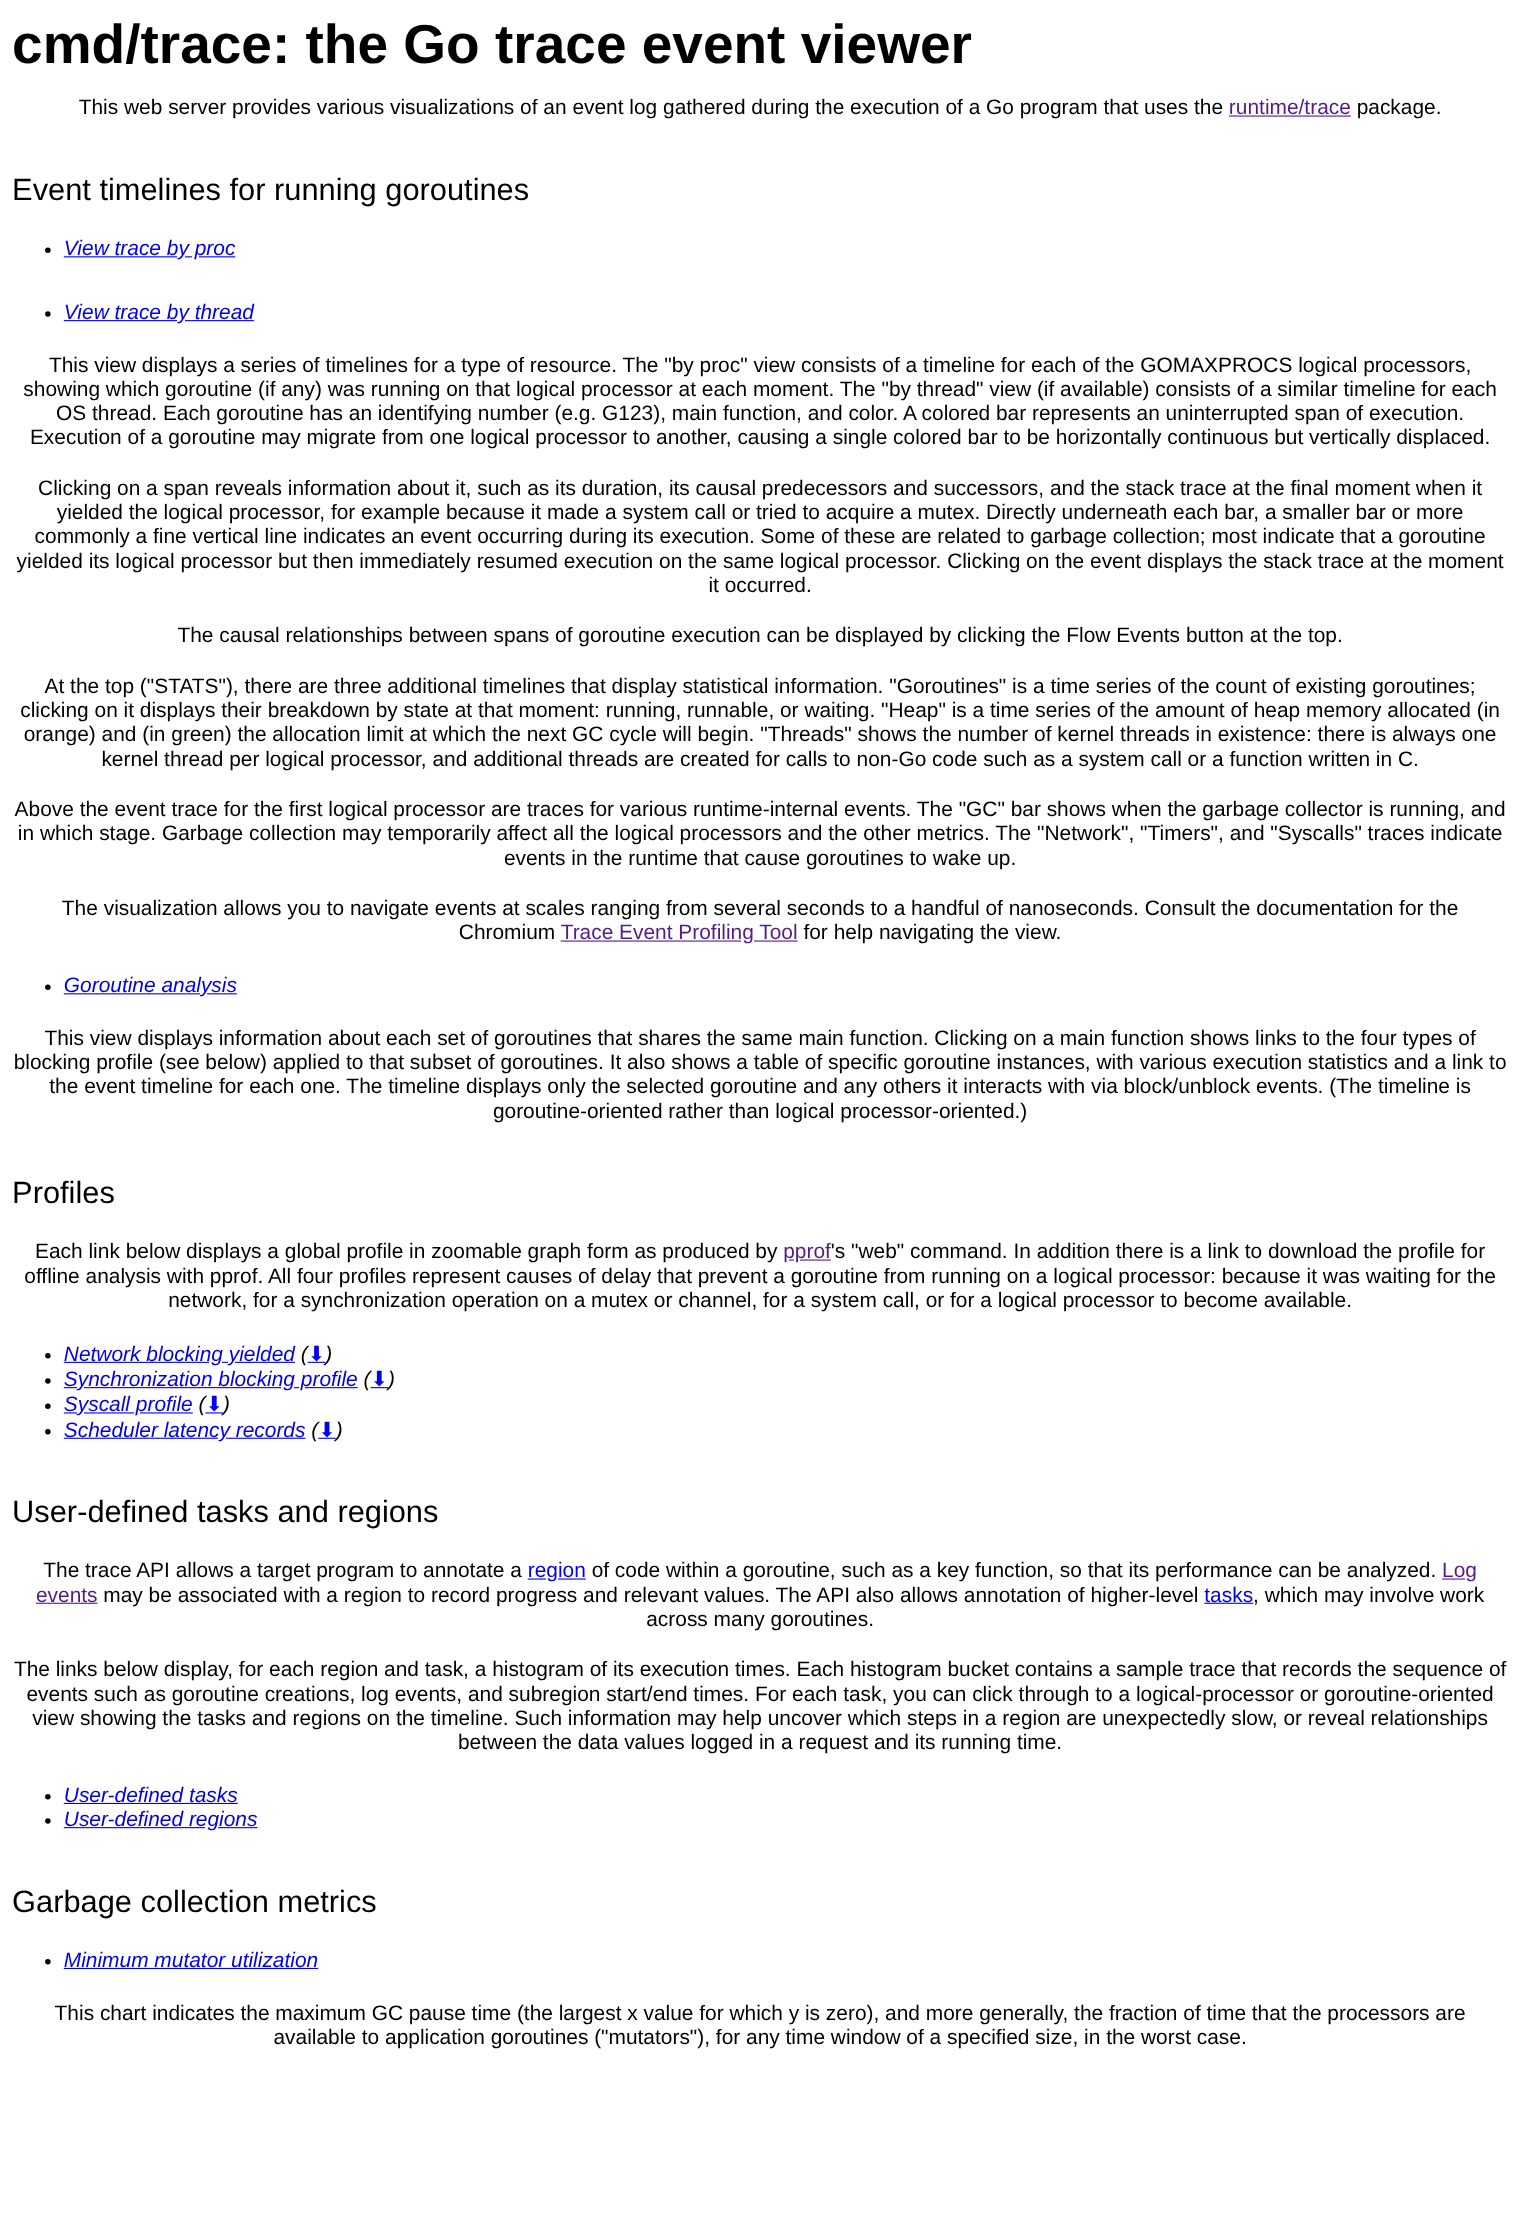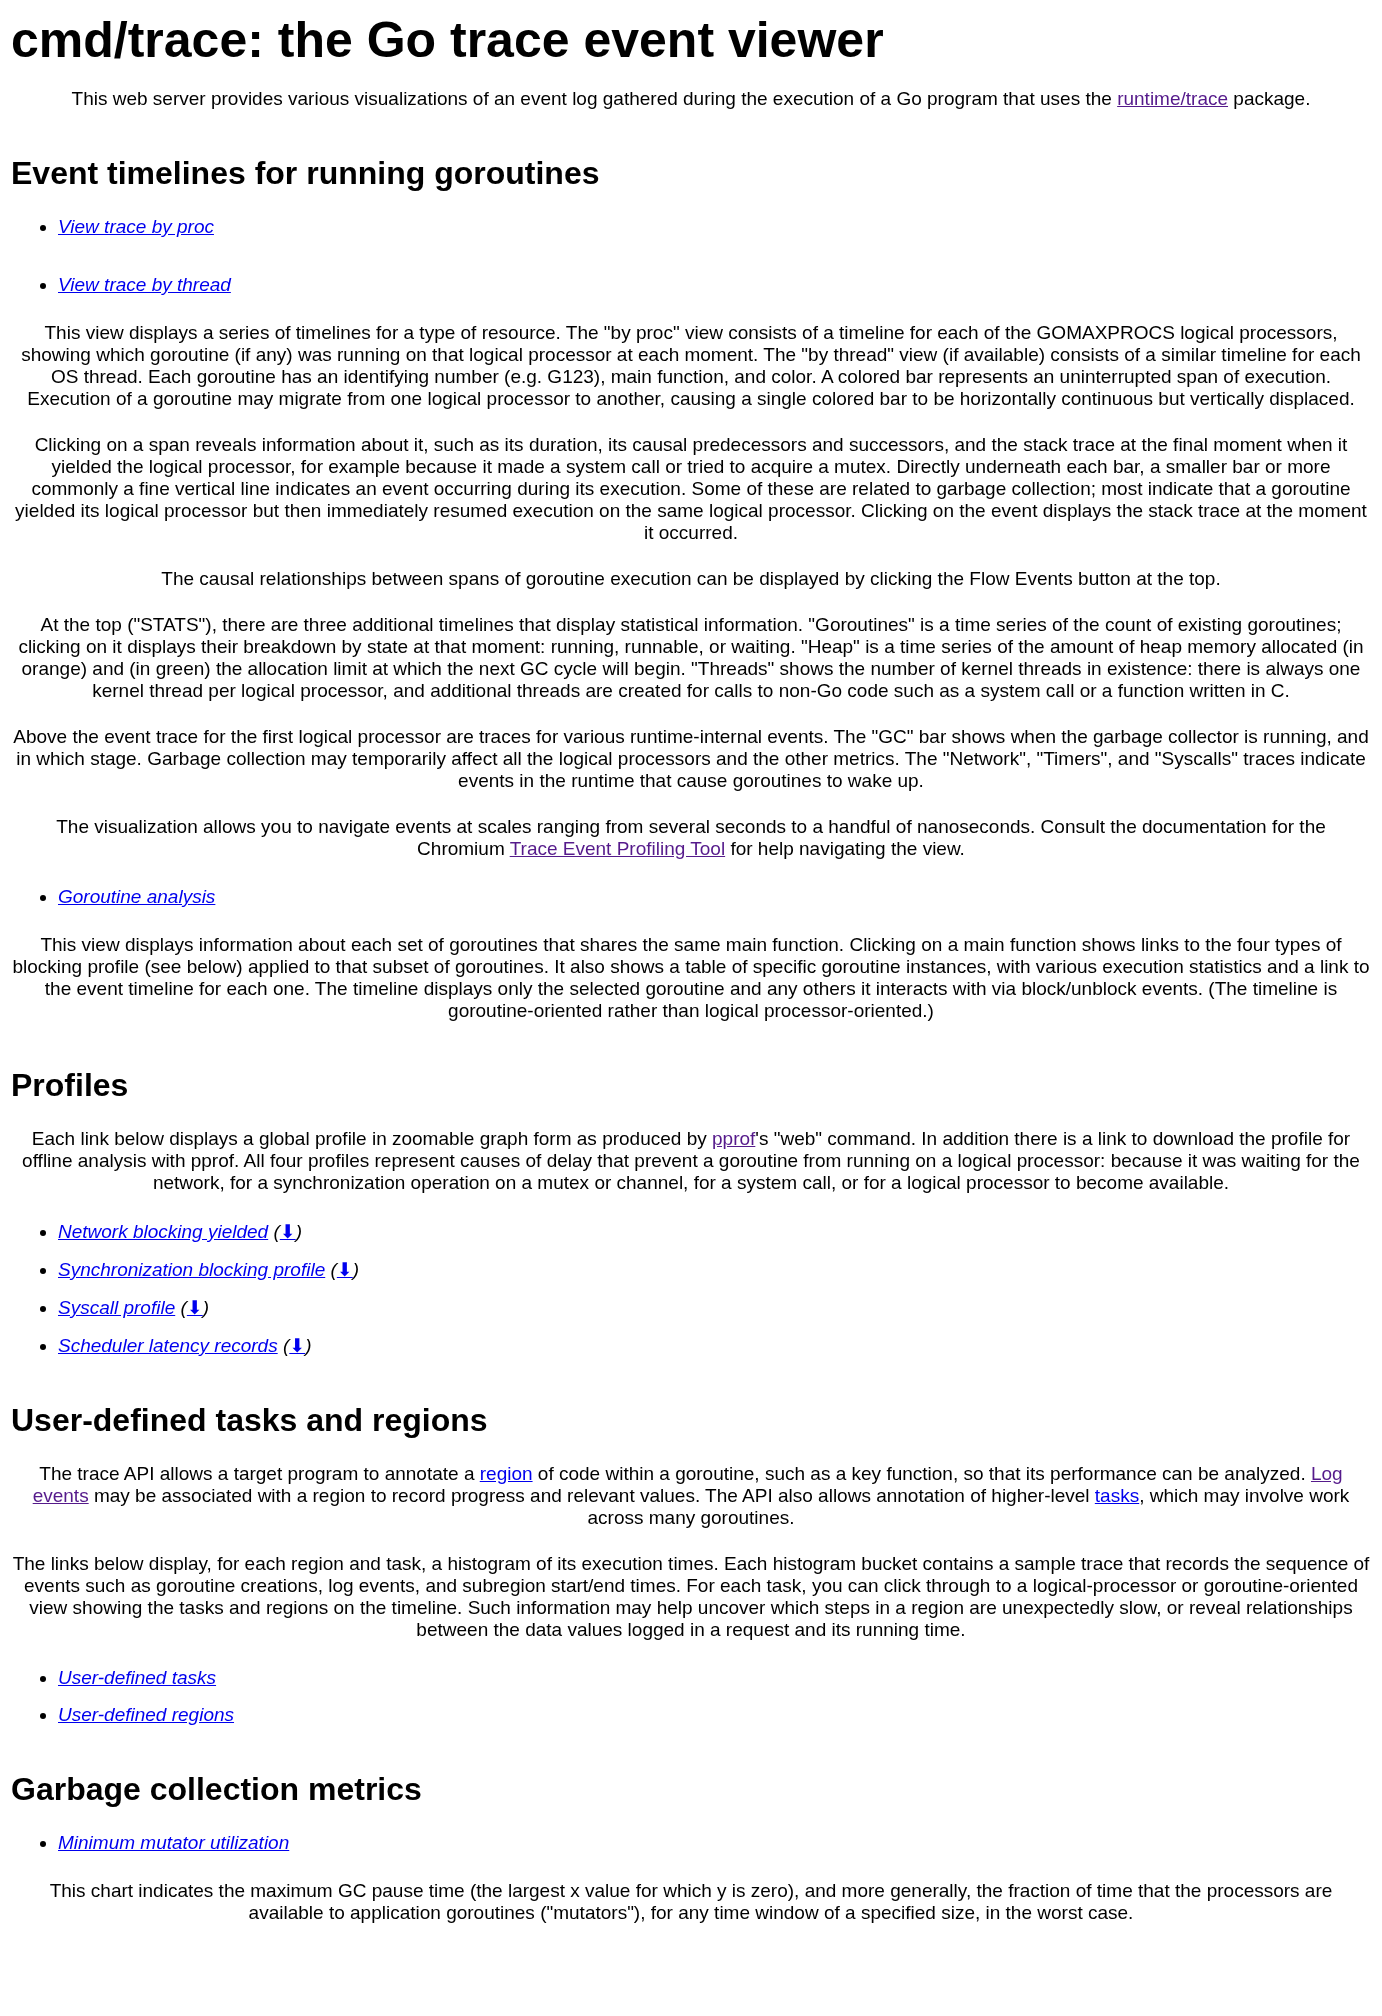--- a/index.html
+++ b/index.html
@@ -11,28 +11,28 @@
     color: #000000;
     max-width: 1362px;
   }
   h1 {
     font-size: 50px;
     line-height: 44px;
     margin: 10px 0 26px 0;
     font-weight: bold;
   }
   h2 {
-    font-size: 32px;
+    font-size: 28px;
     line-height: 34px;
     margin: 46px 0 26px 0;
-    font-weight: bold;
+    font-weight: normal;
   }
   p { margin: 24px 0; text-align: center; }
   ul { margin: 26px 0; padding-left: 47px; font-style: italic; }
-  li + li { margin-top: 15px; }
+  li + li { margin-top: 0; }
   ul.view-list li + li { margin-top: 36px; }
   a { color: #0000ee; text-decoration: underline; cursor: pointer; }
   a.visited { color: #551a8b; }
   .paren { color: #000000; }
   .dl-arrow { font-family: "DejaVu Sans", sans-serif; }
 </style>
 <title>cmd/trace: the Go trace event viewer</title></head>
 <body>
 
 <h1>cmd/trace: the Go trace event viewer</h1>

